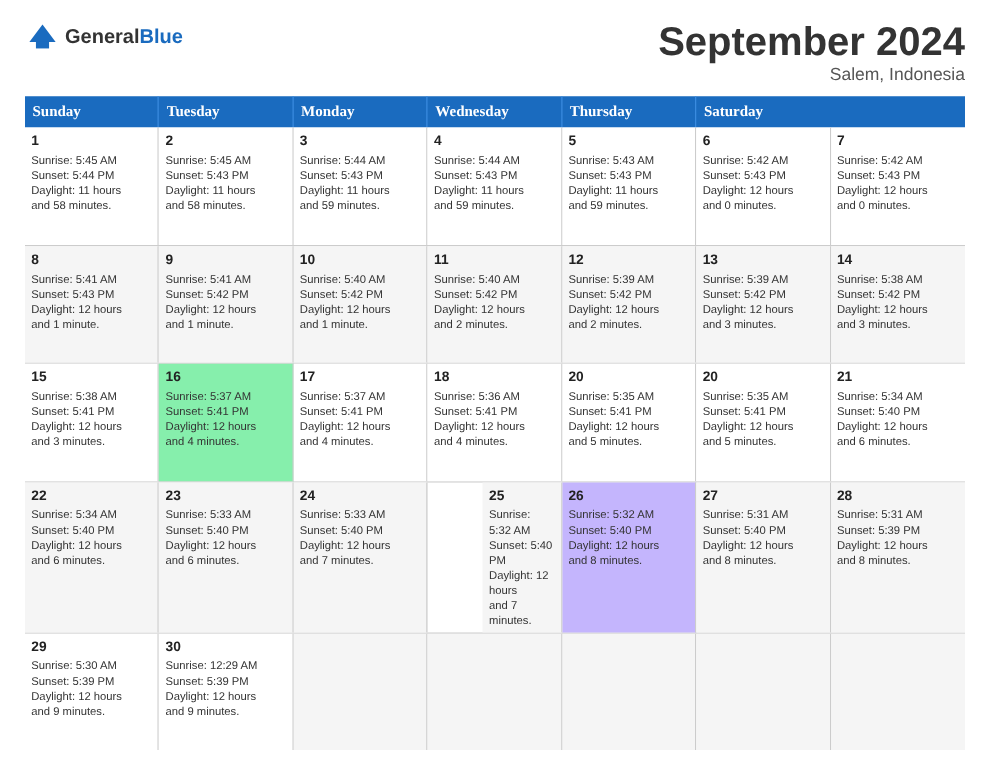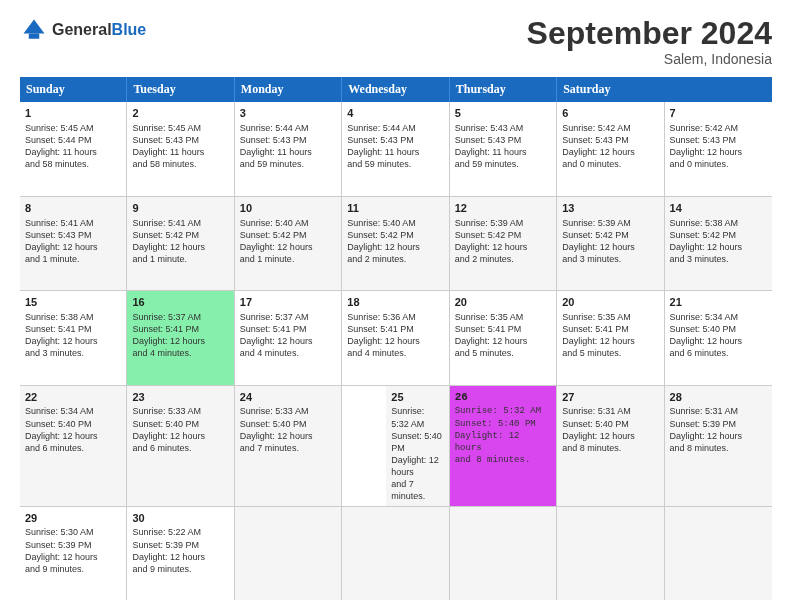--- a/index.html
+++ b/index.html
@@ -173,27 +173,27 @@
           <div class="cal-cell" style="background: rgb(255, 255, 255);"><span class="day-num">18</span><span>Sunrise: 5:36 AM</span><br><span>Sunset: 5:41 PM</span><br><span>Daylight: 12 hours</span><br><span>and 4 minutes.</span><br></div>
           <div class="cal-cell" style="background: rgb(255, 255, 255);"><span class="day-num">20</span><span>Sunrise: 5:35 AM</span><br><span>Sunset: 5:41 PM</span><br><span>Daylight: 12 hours</span><br><span>and 5 minutes.</span><br></div>
           <div class="cal-cell" style="background: rgb(255, 255, 255);"><span class="day-num">20</span><span>Sunrise: 5:35 AM</span><br><span>Sunset: 5:41 PM</span><br><span>Daylight: 12 hours</span><br><span>and 5 minutes.</span><br></div>
           <div class="cal-cell" style="background: rgb(255, 255, 255);"><span class="day-num">21</span><span>Sunrise: 5:34 AM</span><br><span>Sunset: 5:40 PM</span><br><span>Daylight: 12 hours</span><br><span>and 6 minutes.</span><br></div>
         </div>
         <div class="cal-row">
           <div class="cal-cell" style="background: rgb(245, 245, 245);"><span class="day-num">22</span><span>Sunrise: 5:34 AM</span><br><span>Sunset: 5:40 PM</span><br><span>Daylight: 12 hours</span><br><span>and 6 minutes.</span><br></div>
           <div class="cal-cell" style="background: rgb(245, 245, 245);"><span class="day-num">23</span><span>Sunrise: 5:33 AM</span><br><span>Sunset: 5:40 PM</span><br><span>Daylight: 12 hours</span><br><span>and 6 minutes.</span><br></div>
           <div class="cal-cell" style="background: rgb(245, 245, 245);"><span class="day-num">24</span><span>Sunrise: 5:33 AM</span><br><span>Sunset: 5:40 PM</span><br><span>Daylight: 12 hours</span><br><span>and 7 minutes.</span><br></div>
           <div class="cal-cell" style="background: rgb(245, 245, 245); margin-left: 44px;"><span class="day-num">25</span><span>Sunrise: 5:32 AM</span><br><span>Sunset: 5:40 PM</span><br><span>Daylight: 12 hours</span><br><span>and 7 minutes.</span><br></div>
-          <div class="cal-cell" style="background: #d946ef; font-family: Liberation Mono, monospace;"><span class="day-num">26</span><span>Sunrise: 5:32 AM</span><br><span>Sunset: 5:40 PM</span><br><span>Daylight: 12 hours</span><br><span>and 8 minutes.</span><br></div>
+          <div class="cal-cell" style="background: #c4b5fd;"><span class="day-num">26</span><span>Sunrise: 5:32 AM</span><br><span>Sunset: 5:40 PM</span><br><span>Daylight: 12 hours</span><br><span>and 8 minutes.</span><br></div>
           <div class="cal-cell" style="background: rgb(245, 245, 245);"><span class="day-num">27</span><span>Sunrise: 5:31 AM</span><br><span>Sunset: 5:40 PM</span><br><span>Daylight: 12 hours</span><br><span>and 8 minutes.</span><br></div>
           <div class="cal-cell" style="background: rgb(245, 245, 245);"><span class="day-num">28</span><span>Sunrise: 5:31 AM</span><br><span>Sunset: 5:39 PM</span><br><span>Daylight: 12 hours</span><br><span>and 8 minutes.</span><br></div>
         </div>
         <div class="cal-row">
           <div class="cal-cell" style="background: rgb(255, 255, 255);"><span class="day-num">29</span><span>Sunrise: 5:30 AM</span><br><span>Sunset: 5:39 PM</span><br><span>Daylight: 12 hours</span><br><span>and 9 minutes.</span><br></div>
-          <div class="cal-cell" style="background: rgb(255, 255, 255);"><span class="day-num">30</span><span>Sunrise: 5:22 AM</span><br><span>Sunset: 5:39 PM</span><br><span>Daylight: 12 hours</span><br><span>and 9 minutes.</span><br></div>
+          <div class="cal-cell" style="background: rgb(255, 255, 255);"><span class="day-num">30</span><span>Sunrise: 12:29 AM</span><br><span>Sunset: 5:39 PM</span><br><span>Daylight: 12 hours</span><br><span>and 9 minutes.</span><br></div>
           <div class="cal-cell empty" style="background: rgb(245, 245, 245);"></div>
           <div class="cal-cell empty" style="background: rgb(245, 245, 245);"></div>
           <div class="cal-cell empty" style="background: rgb(245, 245, 245);"></div>
           <div class="cal-cell empty" style="background: rgb(245, 245, 245);"></div>
           <div class="cal-cell empty" style="background: rgb(245, 245, 245);"></div>
         </div>
       </div>
   </div>
 </div>
 

